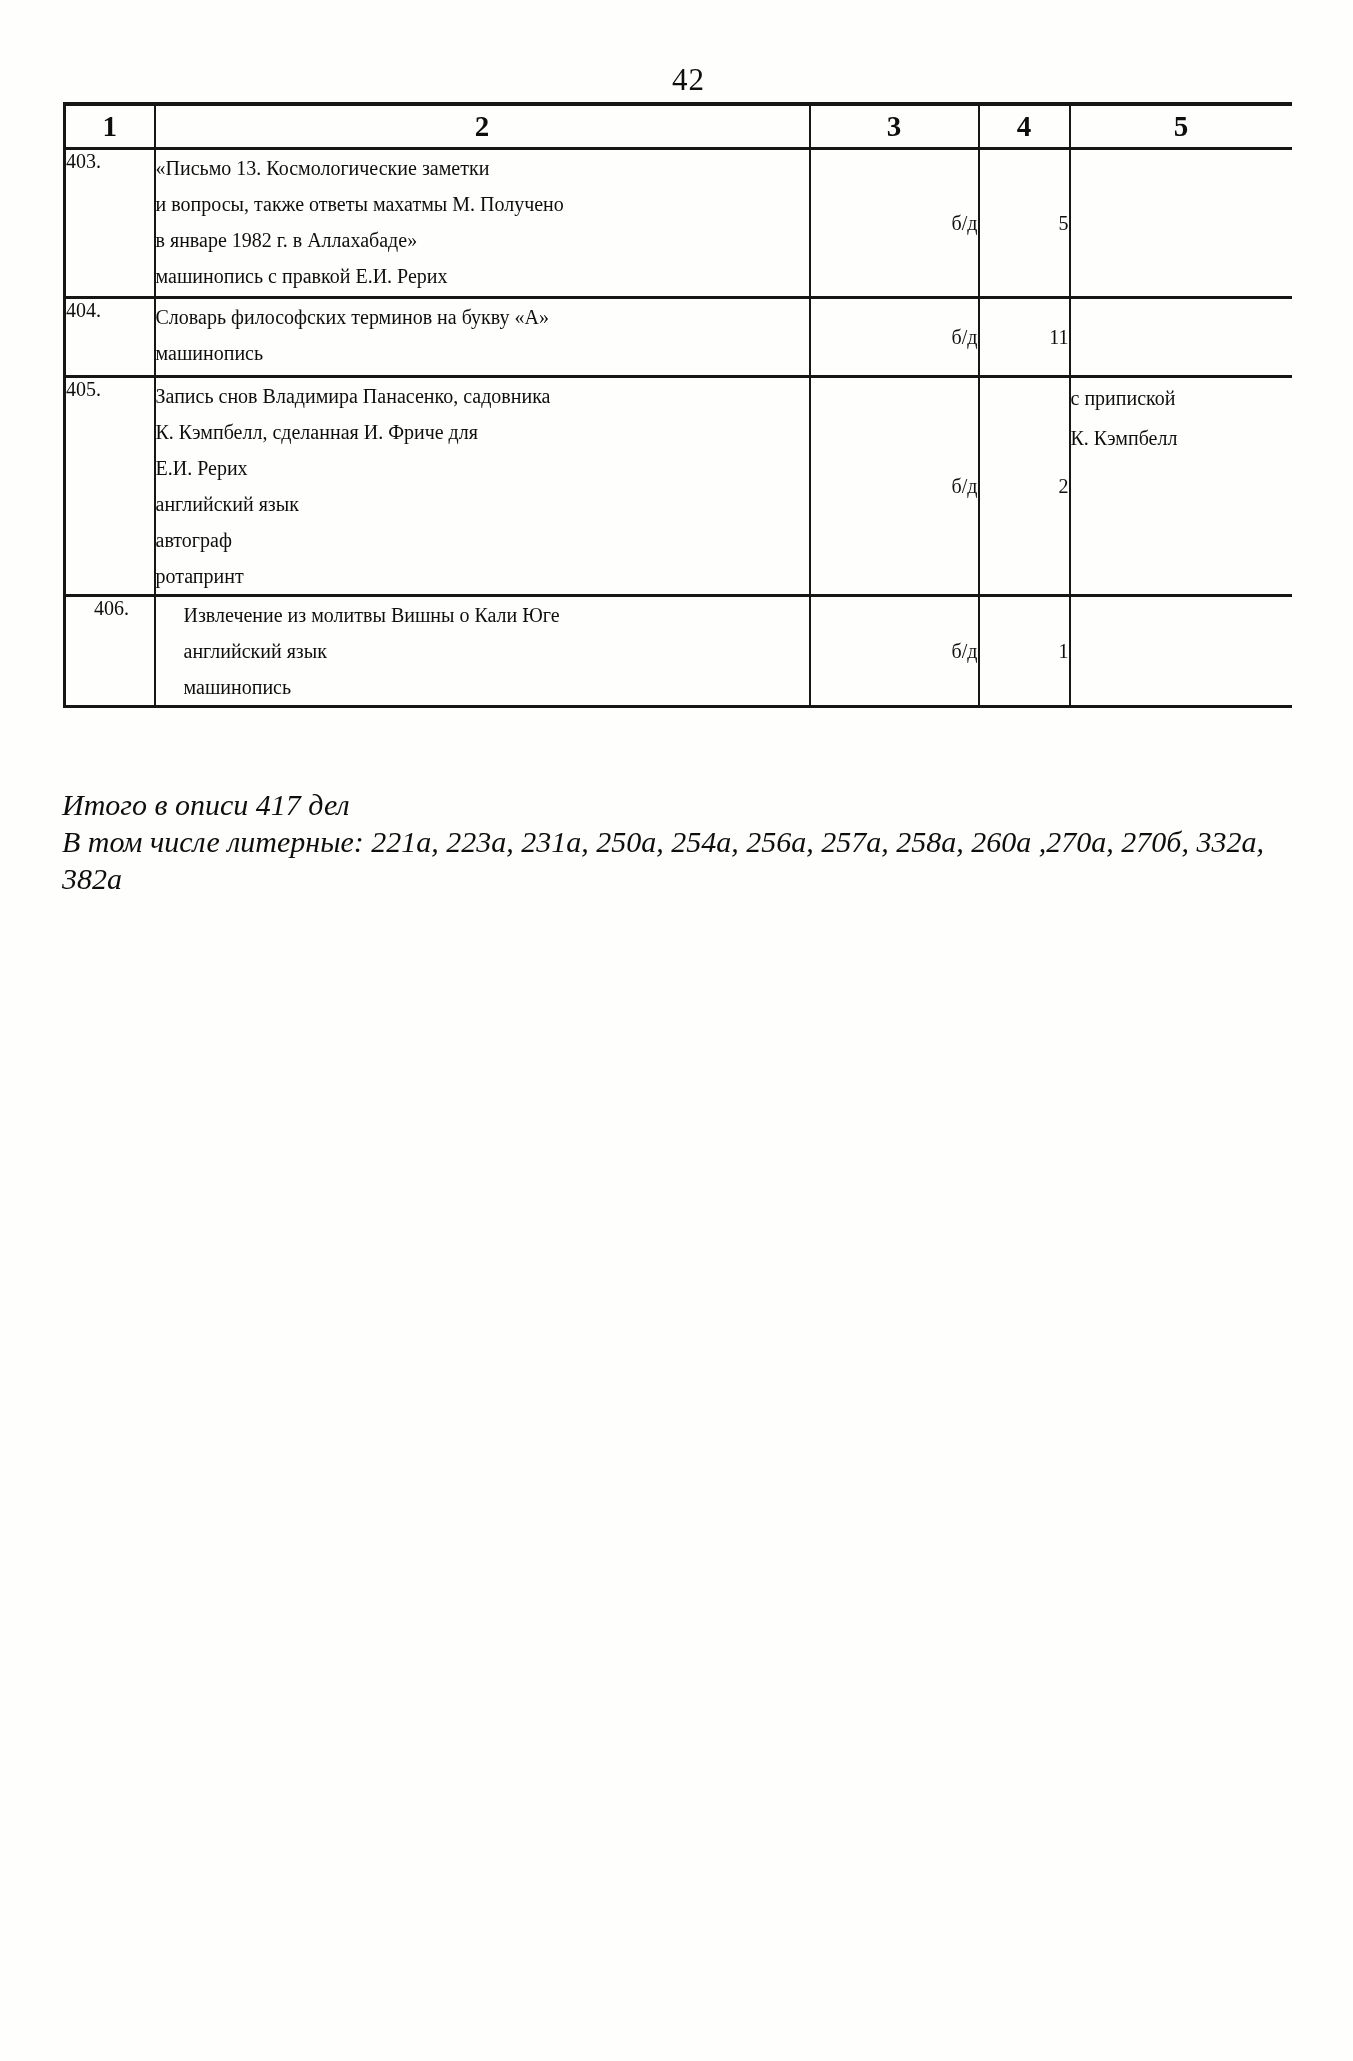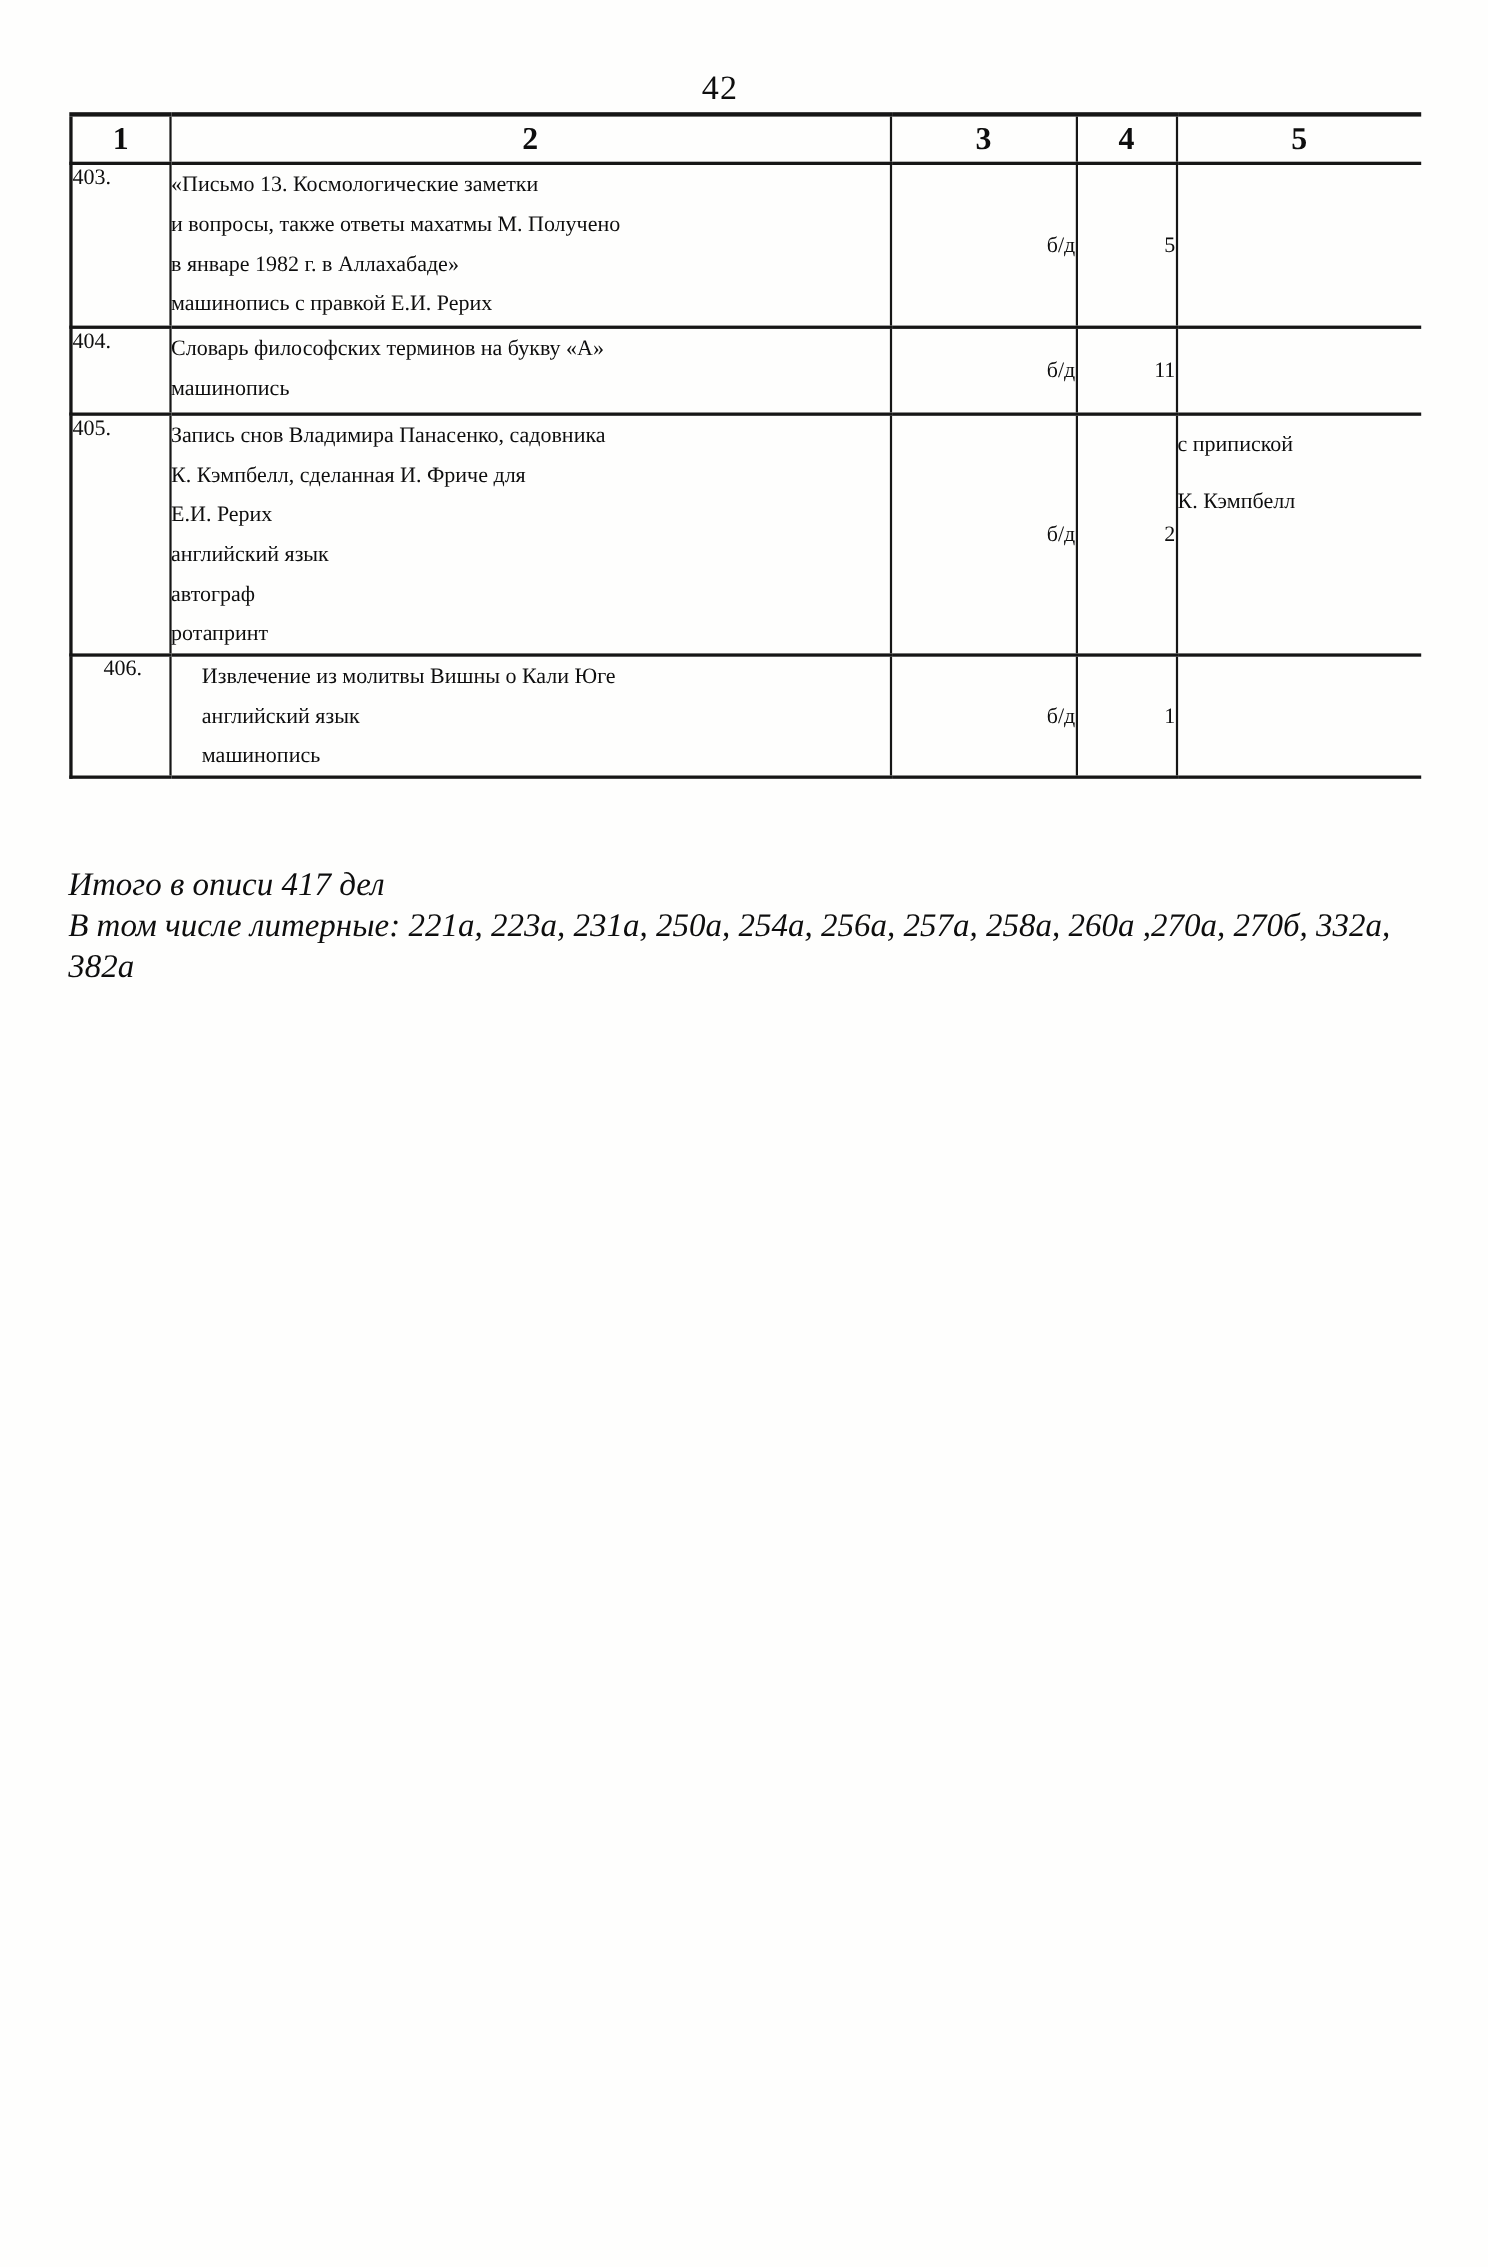--- a/index.html
+++ b/index.html
@@ -13,21 +13,21 @@
     width: 1353px;
     height: 2061px;
     background: #fefefd;
     overflow: hidden;
     font-family: "Liberation Serif", "DejaVu Serif", serif;
     color: #0e0e0e;
   }
   .pagenum {
     position: absolute;
     top: 62px;
-    left: 638px;
+    left: 672px;
     font-size: 31px;
     letter-spacing: 1px;
   }
   table.doc-table {
     position: absolute;
     left: 63px;
     top: 102px;
     width: 1227px;
     border-collapse: collapse;
     table-layout: fixed;
@@ -65,21 +65,21 @@
   }
   td.dates, td.qty {
     text-align: right;
     vertical-align: middle;
     font-family: Liberation Serif, serif;
   }
   td.note {
     vertical-align: top;
     padding: 6px 2px 0 8px;
     white-space: pre-line;
-    line-height: 52px;
+    line-height: 40px;
     font-size: 27px;
   }
   .summary {
     position: absolute;
     left: 62px;
     top: 786px;
     width: 1245px;
     font-size: 30px;
     line-height: 37px;
     font-style: italic;

